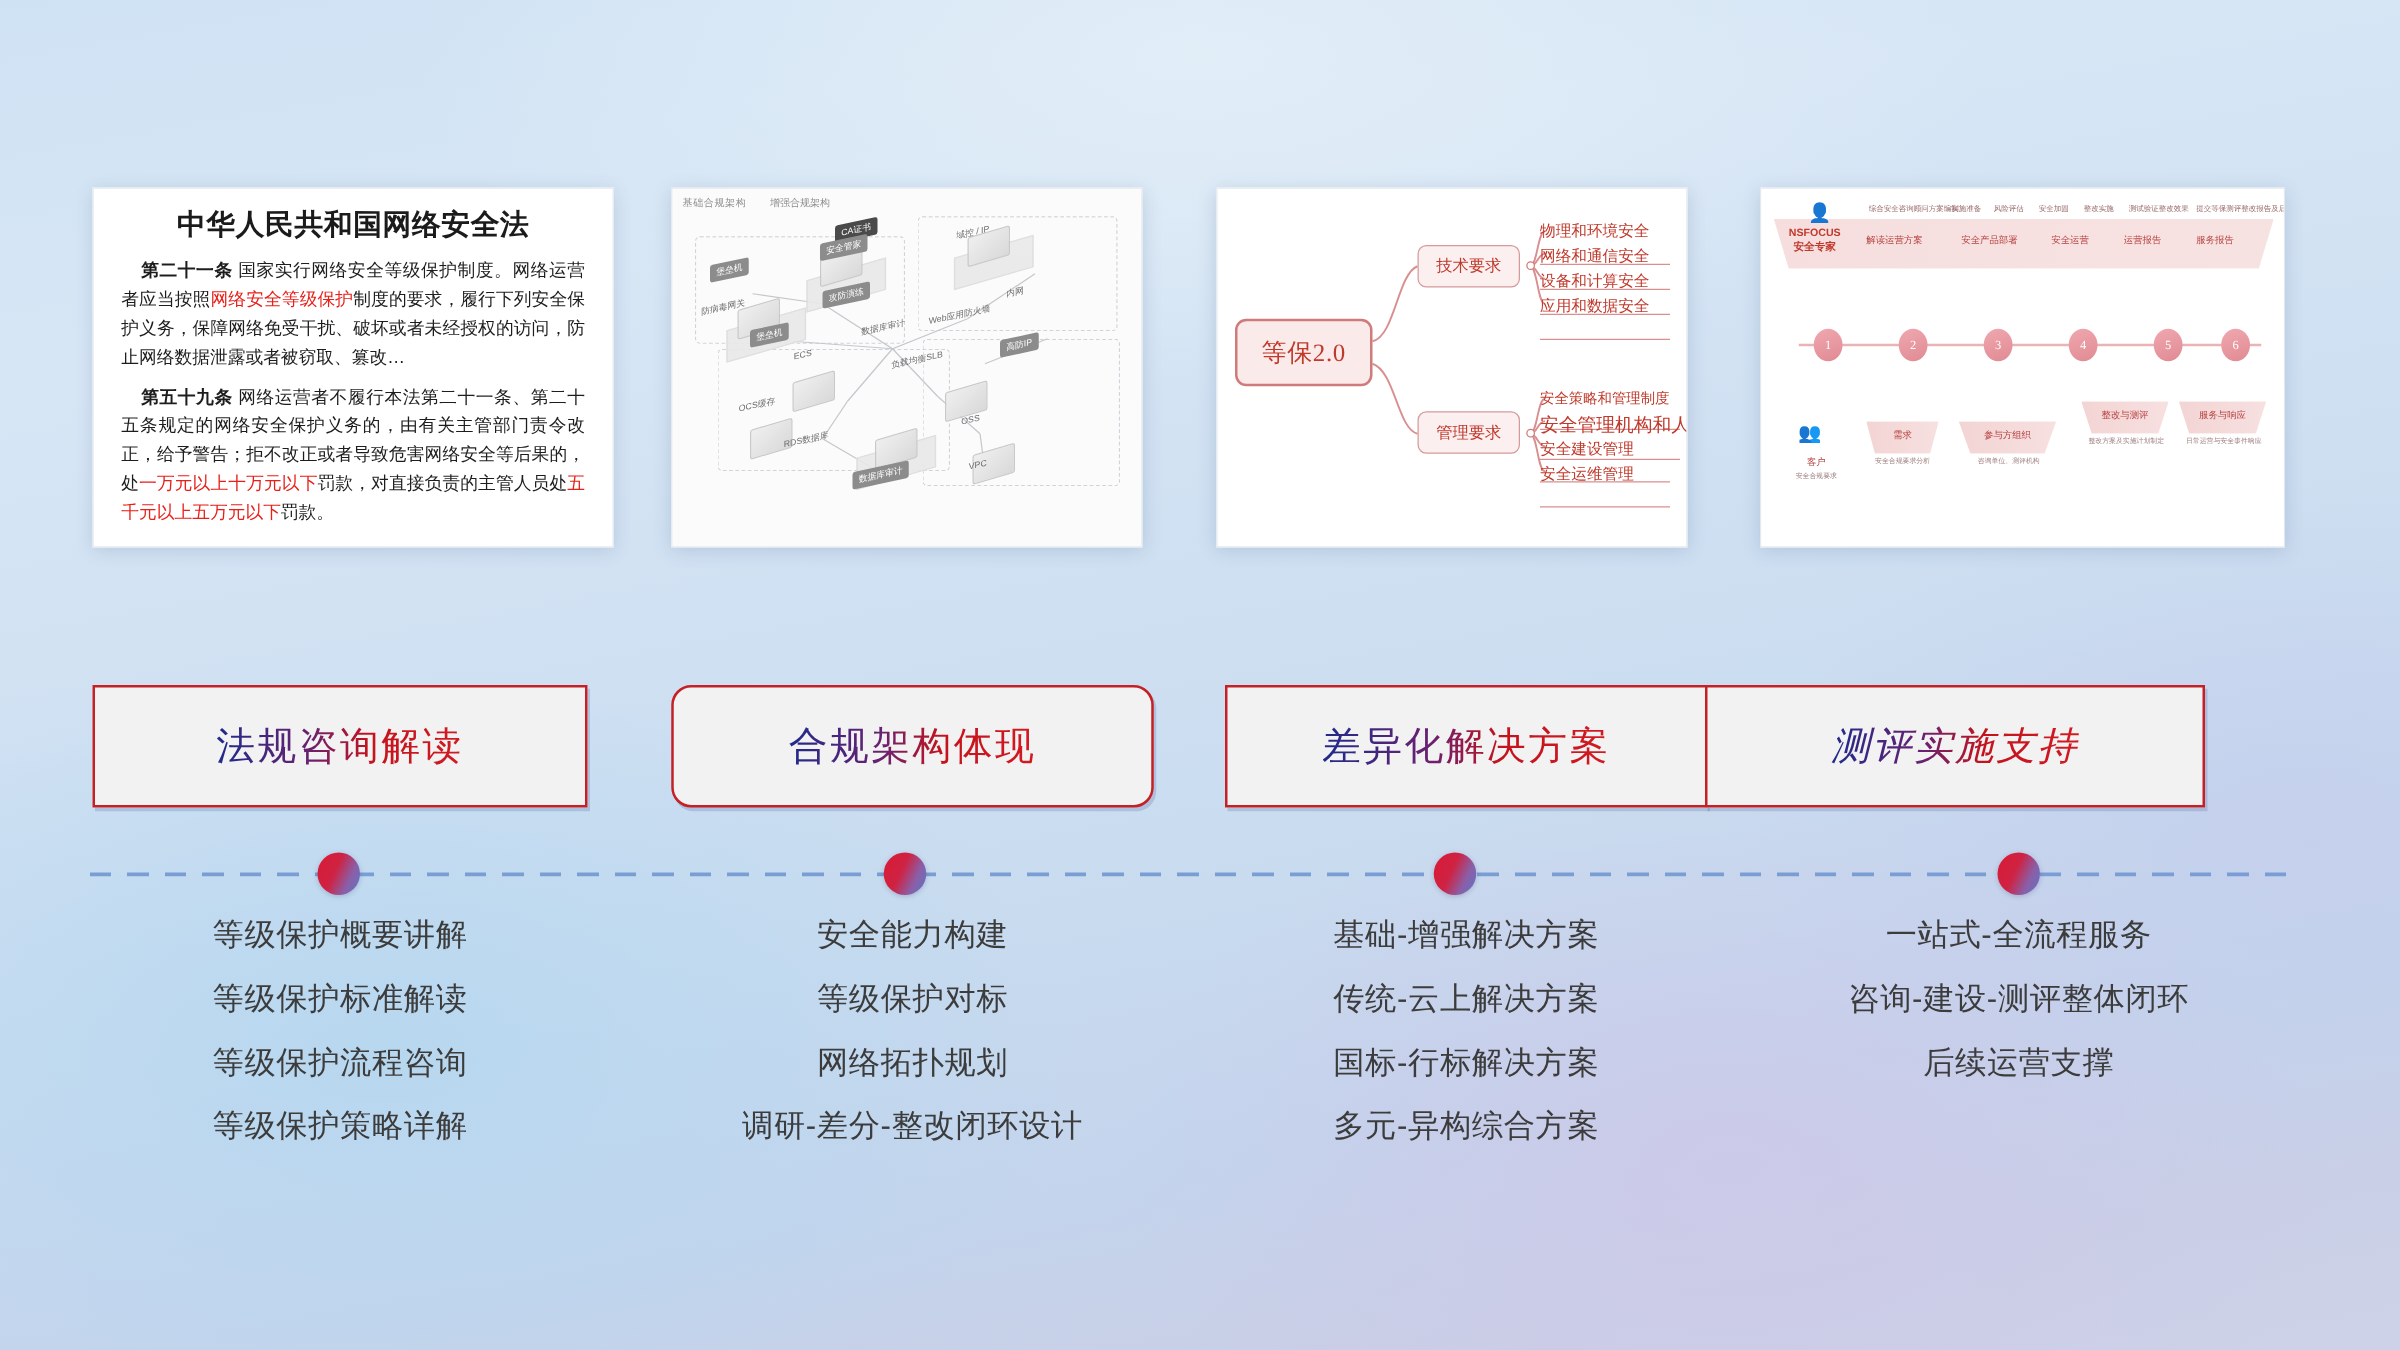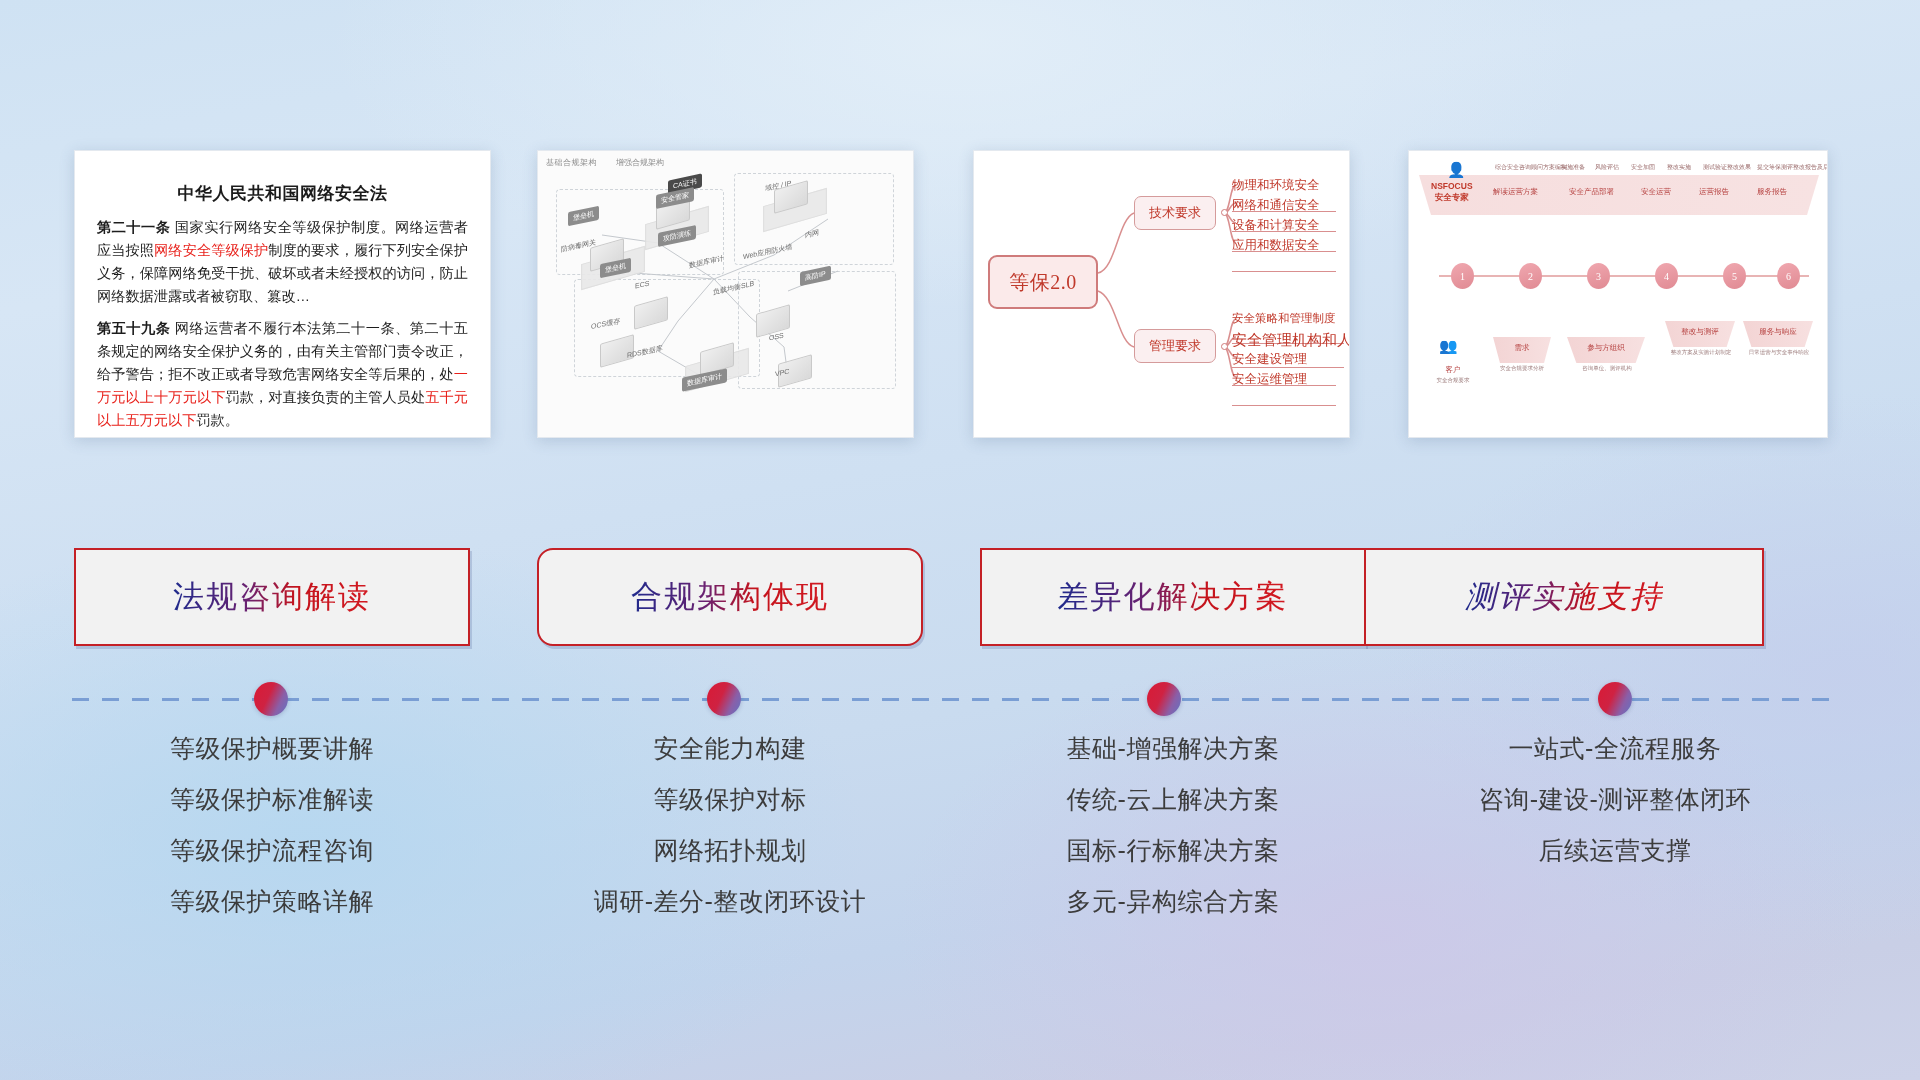--- a/index.html
+++ b/index.html
@@ -24,28 +24,28 @@
     overflow: hidden;
   }
   .card.c1 { left: 74px;   width: 417px; height: 288px; background:#fff; }
   .card.c2 { left: 537px;  width: 377px; height: 288px; background:#fafafa; }
   .card.c3 { left: 973px;  width: 377px; height: 288px; background:#fff; }
   .card.c4 { left: 1408px; width: 420px; height: 288px; background:#fdfdfd; }
 
   
   .law { padding: 13px 22px 10px 22px; }
   .law h3 {
-    text-align: center; font-size: 17px; font-weight: 700; color: #1b1b1b;
-    letter-spacing: .5px; margin-bottom: 11px; margin-top: 18px;
+    text-align: center; font-size: 23px; font-weight: 700; color: #1b1b1b;
+    letter-spacing: .5px; margin-bottom: 11px;
   }
   .law p {
     font-size: 14.2px; line-height: 1.62; color: #1d1d1d; text-align: justify;
     margin-bottom: 9px;
   }
-  .law b { font-weight: 700; }
+  .law b { font-weight: 700; margin-left: 16px; }
   .law .red { color: #e8201a; }
 
   
   .arch { position: relative; width: 100%; height: 100%; background: #fbfbfb; }
   .arch .ttl {
     position: absolute; top: 6px; left: 8px; font-size: 8px; color: #8d8d8d;
     letter-spacing: .5px;
   }
   .arch .ttl2 { position: absolute; top: 6px; left: 78px; font-size: 8px; color: #8d8d8d; }
   .arch .zone {

